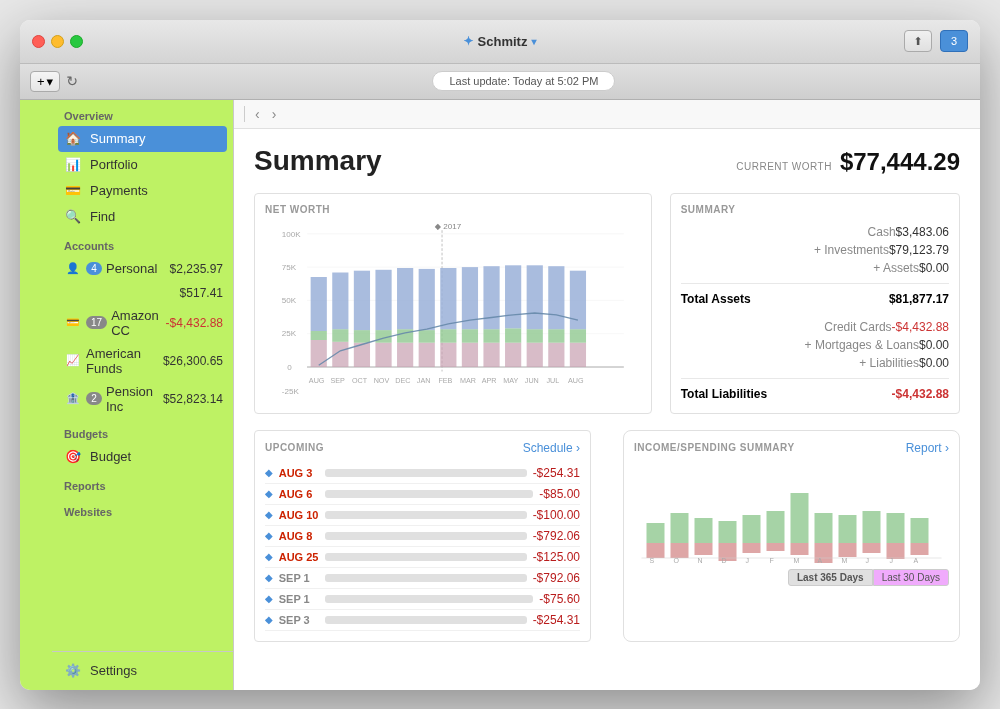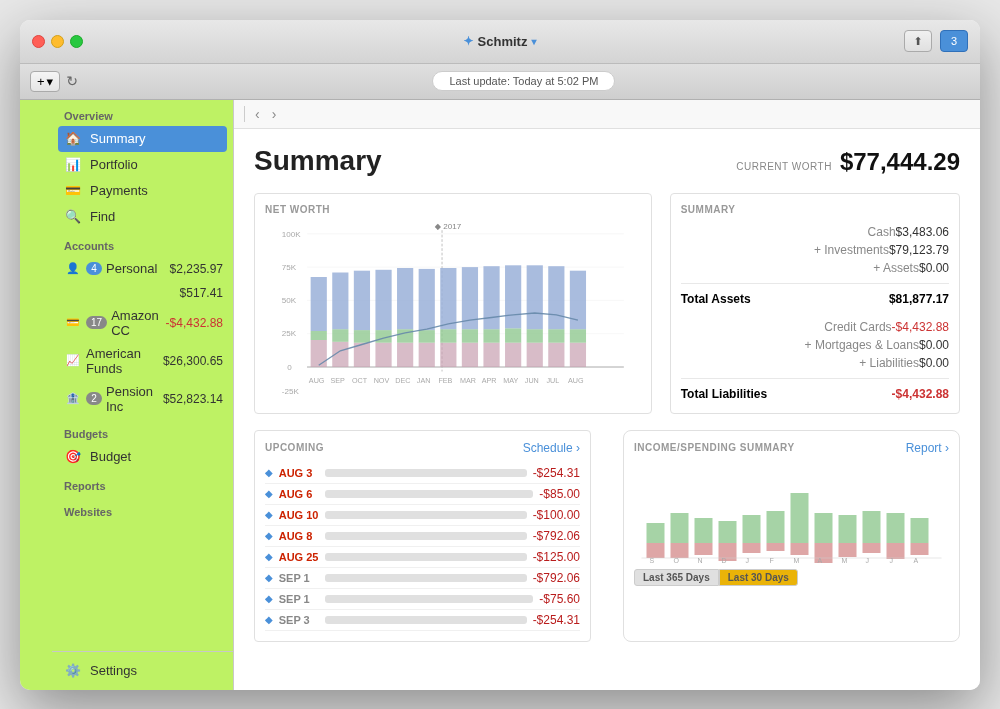--- a/index.html
+++ b/index.html
@@ -356,31 +356,31 @@
     .upcoming-amount { color: #333; font-size: 12px; font-weight: 500; }
     .upcoming-amount.negative { color: #b91c1c; }
     
     .income-chart {
       position: relative;
       height: 100px;
       margin-top: 8px;
     }
     .income-period-btns {
       display: flex;
+      justify-content: flex-end;
       gap: 0;
       margin-top: 6px;
     }
     .period-btn {
       font-size: 10px;
       padding: 2px 8px;
       border: 1px solid #ccc;
-      background: #eab308;
+      background: #f0abfc;
       cursor: pointer;
       color: #555;
-      font-weight: bold;
     }
     .period-btn:first-child { border-radius: 3px 0 0 3px; }
     .period-btn:last-child { border-radius: 0 3px 3px 0; }
     .period-btn.active { background: #e0e0e0; font-weight: 600; }
   </style>
 </head>
 <body>
 
 <div class="window">
 

